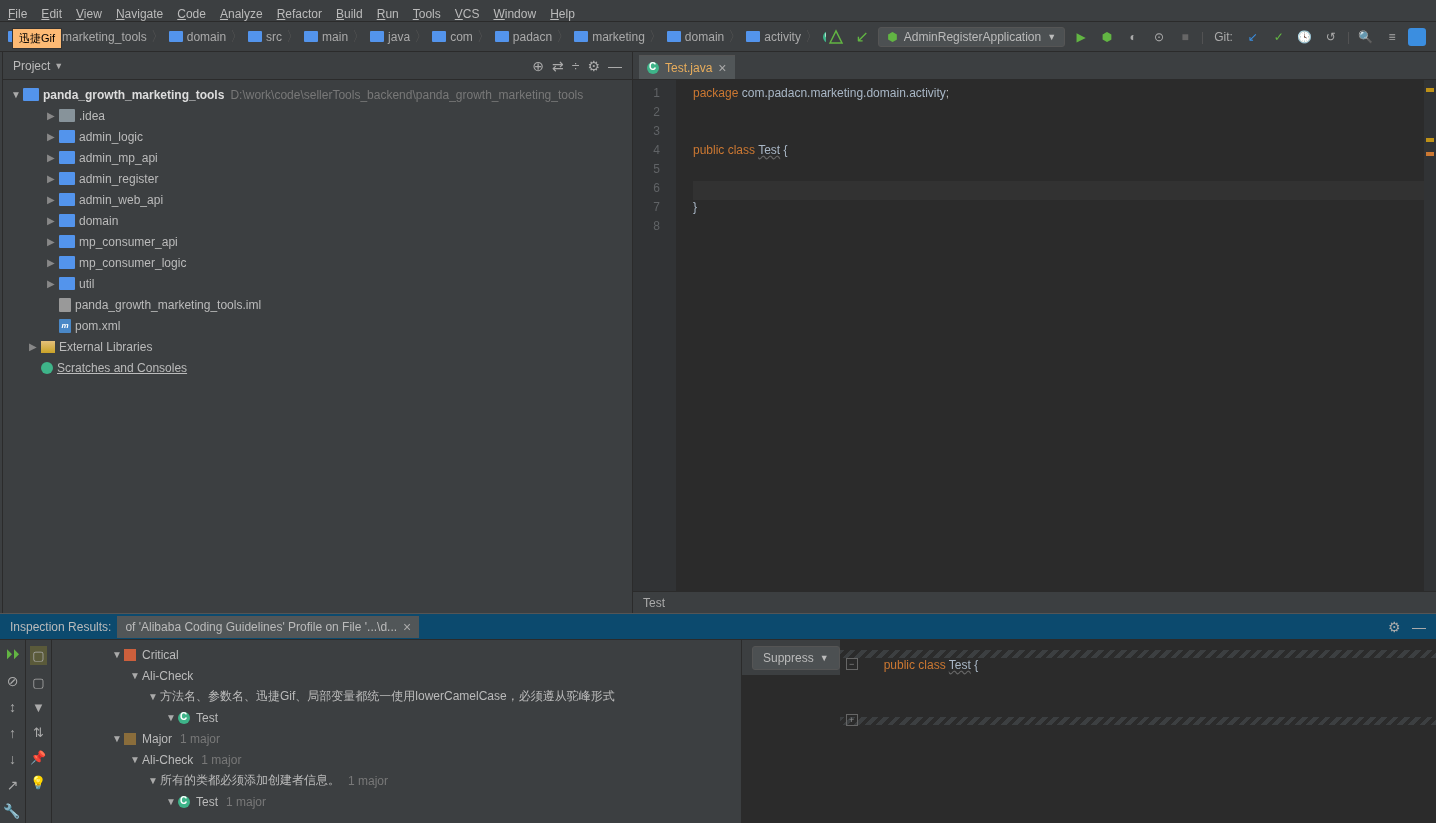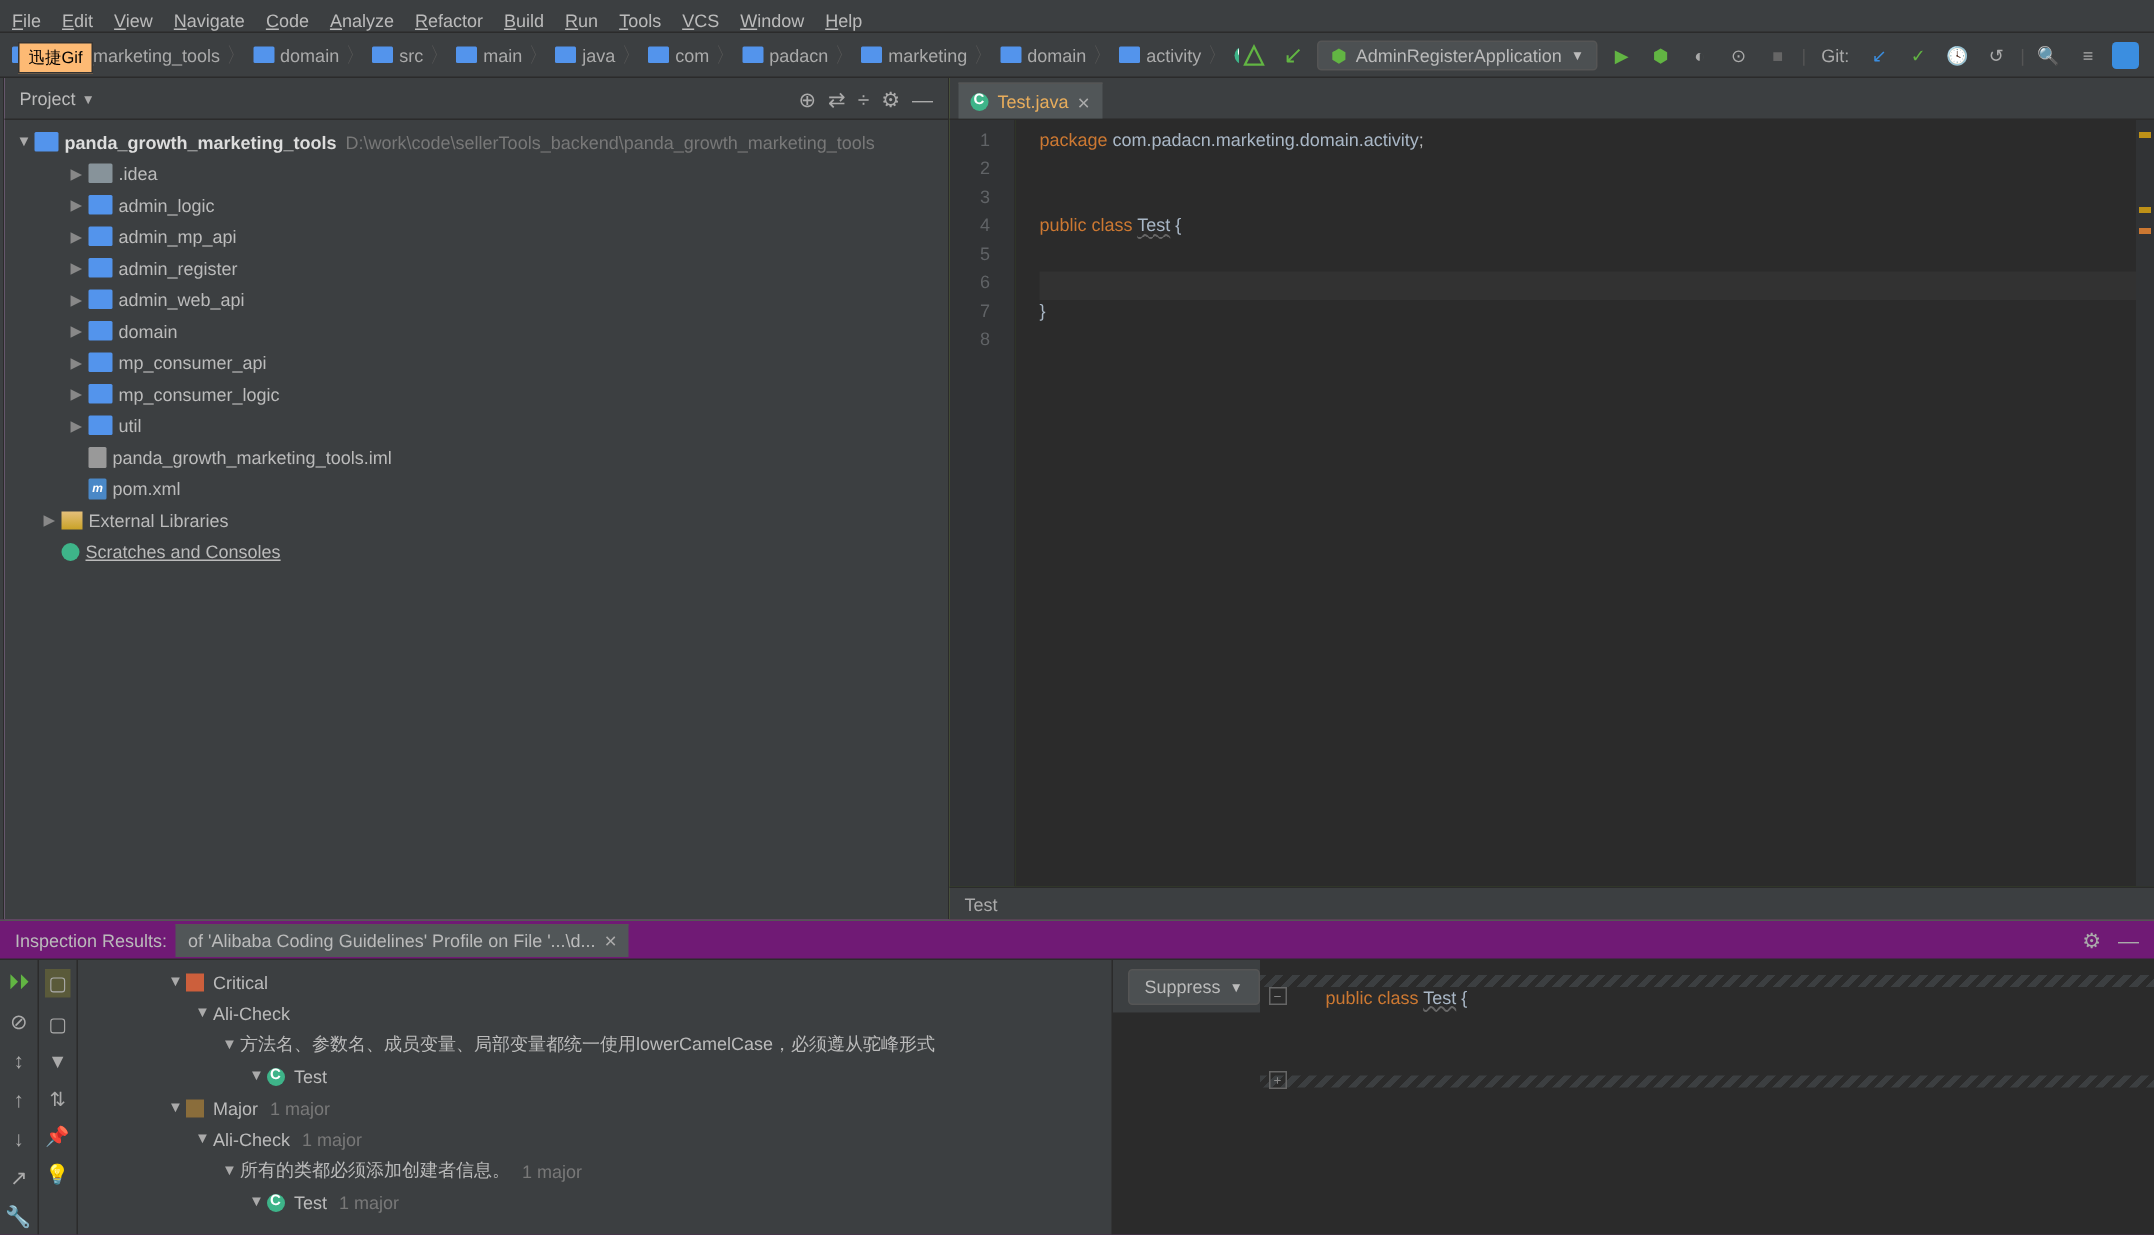--- a/index.html
+++ b/index.html
@@ -55,21 +55,21 @@
 .code{flex:1;padding:6px 0 0 16px;background:#2b2b2b;position:relative}
 .code-line{height:19px;white-space:pre}
 .code-line.current{background:#323232}
 .kw{color:#cc7832}
 .pkg{color:#a9b7c6}
 .pkg-path{color:#a9b7c6}
 .cls{color:#a9b7c6;text-decoration:underline;text-decoration-style:wavy;text-decoration-color:#666}
 .right-marker{position:absolute;right:0;top:0;width:12px;height:100%;background:#313335}
 .right-marker .warn{position:absolute;right:2px;width:8px;height:4px;background:#be9117}
 .breadcrumb-bottom{height:22px;background:#3c3f41;border-top:1px solid #2b2b2b;padding-left:10px;display:flex;align-items:center;color:#aaa}
-.bottom-panel{height:210px;display:flex;flex-direction:column;border-top:1px solid #555;background:#701a75}
+.bottom-panel{height:210px;display:flex;flex-direction:column;border-top:1px solid #555;background:#0c4a6e}
 .bp-header{height:26px;display:flex;align-items:center;padding:0 10px;border-bottom:1px solid #2b2b2b}
 .bp-header .title{color:#bbb}
 .bp-tab{display:flex;align-items:center;height:22px;padding:0 8px;margin-left:6px;background:#515658;gap:6px;border-top:1px solid #555}
 .bp-tab .close{color:#aaa;font-size:14px}
 .bp-header .spacer{flex:1}
 .bp-header .actions span{cursor:pointer;margin-left:8px;color:#aaa;font-size:14px}
 .bp-body{flex:1;display:flex;min-height:0}
 .bp-toolbar{width:26px;background:#3c3f41;display:flex;flex-direction:column;align-items:center;padding-top:6px;gap:10px;border-right:1px solid #2b2b2b}
 .bp-toolbar span{color:#aaa;cursor:pointer;font-size:14px}
 .bp-toolbar2{width:26px;background:#3c3f41;display:flex;flex-direction:column;align-items:center;padding-top:6px;gap:10px;border-right:1px solid #2b2b2b}
@@ -366,21 +366,21 @@
           <span class="arrow">▼</span>
           <span class="sev-ic crit"></span>
           <span class="txt">Critical</span>
         </div>
         <div class="insp-row" style="padding-left: 78px;">
           <span class="arrow">▼</span>
           <span class="txt">Ali-Check</span>
         </div>
         <div class="insp-row" style="padding-left: 96px;">
           <span class="arrow">▼</span>
-          <span class="txt">方法名、参数名、成员变量、局部变量都统一使用lowerCamelCase，必须遵从驼峰形式</span>
+          <span class="txt">方法名、参数名、迅捷Gif、局部变量都统一使用lowerCamelCase，必须遵从驼峰形式</span>
         </div>
         <div class="insp-row" style="padding-left: 114px;">
           <span class="arrow">▼</span>
           <span class="class-ic" style="margin-right:6px"></span>
           <span class="txt">Test</span>
         </div>
         <div class="insp-row" style="padding-left: 60px;">
           <span class="arrow">▼</span>
           <span class="sev-ic maj"></span>
           <span class="txt">Major</span>

